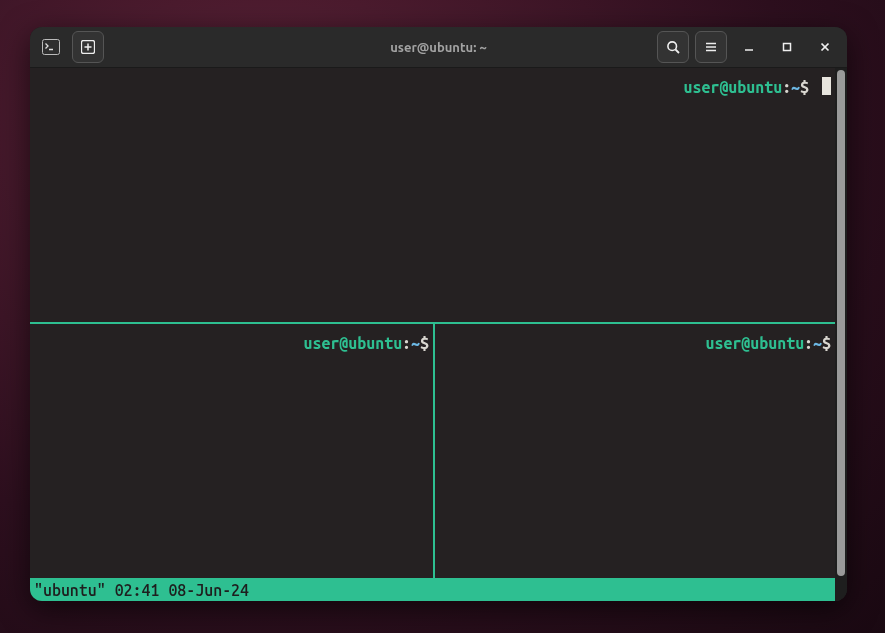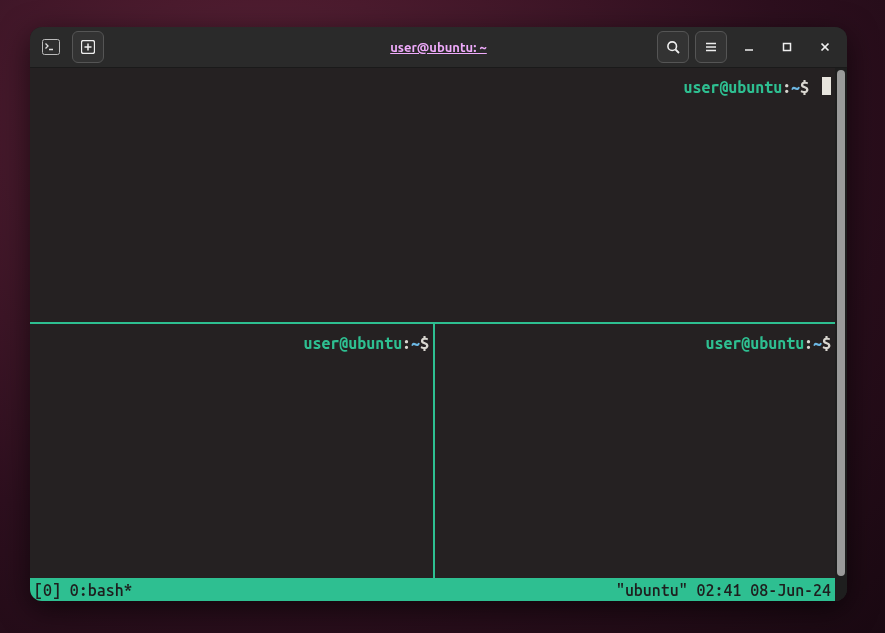--- a/index.html
+++ b/index.html
@@ -35,29 +35,28 @@
     border-bottom: 1px solid #1a1a1a;
   }
   .titlebar .left-group,
   .titlebar .right-group {
     display: flex;
     align-items: center;
     gap: 6px;
   }
   .titlebar .spacer { flex: 1; }
   .titlebar .title {
-    color: #f0abfc;
+    color: #a3a3a3;
     font-family: Ubuntu, "Segoe UI", sans-serif;
     font-weight: 600;
     font-size: 13px;
     position: absolute;
     left: 50%;
     transform: translateX(-50%);
     pointer-events: none;
-    text-decoration: underline;
   }
   .btn {
     width: 30px;
     height: 30px;
     border-radius: 6px;
     display: flex;
     align-items: center;
     justify-content: center;
     color: #EDEDED;
   }
@@ -248,21 +247,20 @@
       </div>
 
       <div class="pane pane-br">
         <div class="prompt-line"><span class="p-user">user@ubuntu</span><span class="p-colon">:</span><span class="p-path">~</span><span class="p-dollar">$</span></div>
       </div>
 
       <div class="divider-h"></div>
       <div class="divider-v"></div>
 
       <div class="statusbar">
-        <span>[0] 0:bash*</span>
         <span>"ubuntu" 02:41 08-Jun-24</span>
       </div>
     </div>
 
     <div class="scrollbar">
       <div class="thumb"></div>
     </div>
   </div>
 
 </div>

